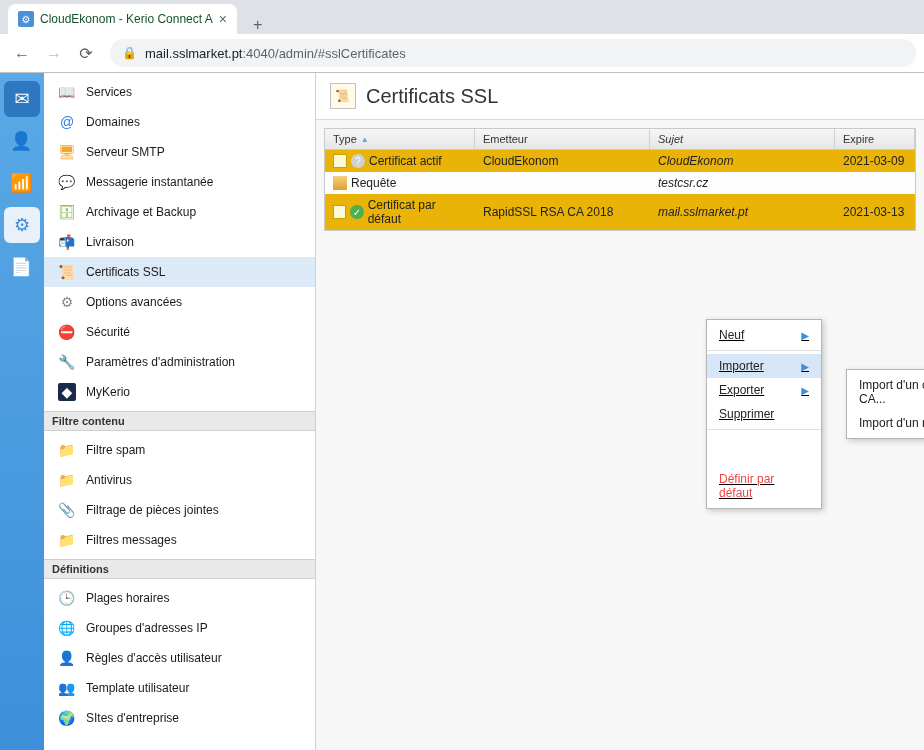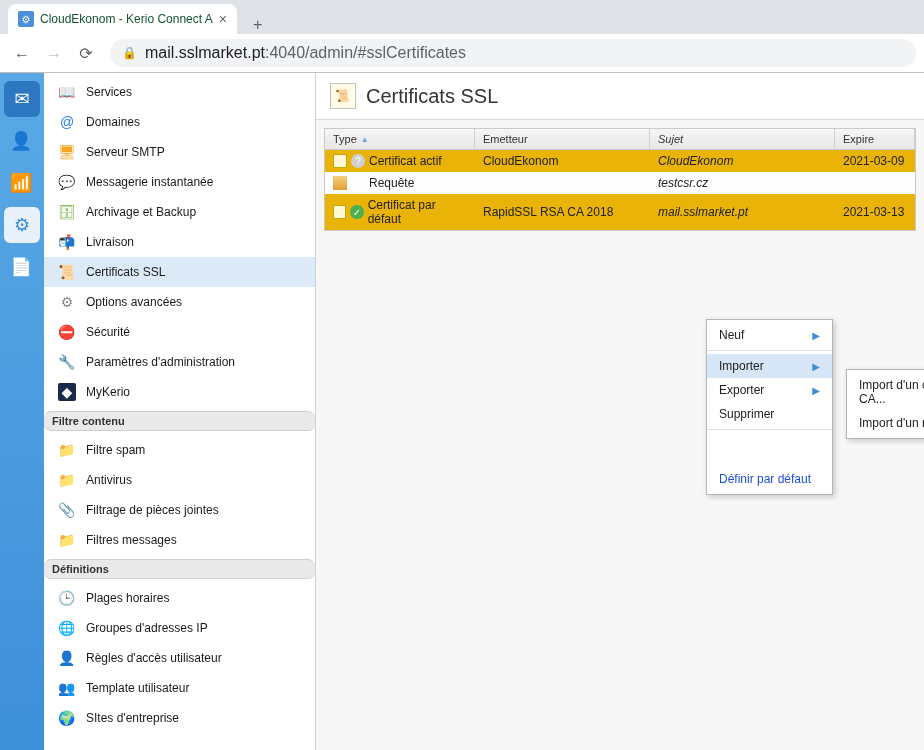--- a/index.html
+++ b/index.html
@@ -11,32 +11,32 @@
 .tab-favicon { width: 16px; height: 16px; margin-right: 6px; background: #4a90d9; border-radius: 2px; display:flex; align-items:center; justify-content:center; color:#fff; font-size:10px; }
 .tab-title { white-space: nowrap; overflow: hidden; text-overflow: ellipsis; color: #14532d; font-size: 12px; flex:1; }
 .tab-close { margin-left: 6px; color: #5f6368; font-size: 14px; cursor:pointer; }
 .new-tab { margin-left: 8px; color:#5f6368; font-size:16px; padding:0 8px; cursor:pointer; }
 
 .addr-bar { display:flex; align-items:center; background:#fff; height:38px; padding:0 8px; gap:4px; }
 .nav-btn { width:28px; height:28px; border:none; background:none; color:#5f6368; font-size:16px; display:flex; align-items:center; justify-content:center; border-radius:50%; }
 .nav-btn.disabled { color:#bdc1c6; }
 .url-box { flex:1; display:flex; align-items:center; background:#f1f3f4; border-radius:14px; height:28px; padding:0 12px; margin-left:6px; }
 .lock-icon { color:#5f6368; margin-right:8px; font-size:12px; }
-.url-text { color:#5f6368; font-size:16px; }
+.url-text { color:#5f6368; font-size:13px; }
 .url-host { color:#202124; }
 
 .app { display:flex; height: calc(750px - 72px); }
 .icon-rail { width:44px; background: linear-gradient(#5aa9e6,#3d8fd9); display:flex; flex-direction:column; align-items:center; padding-top:8px; gap:6px; }
 .rail-item { width:36px; height:36px; border-radius:6px; display:flex; align-items:center; justify-content:center; color:#fff; font-size:18px; }
 .rail-item.active { background:#2e78c2; }
 .rail-item.sel { background:#e8f0fa; color:#3d8fd9; }
 
 .sidebar { width:272px; background:#fff; border-right:1px solid #d0d0d0; overflow-y:auto; }
 .sb-section { padding:4px 0; }
-.sb-header { background:#e9e9e9; border-top:1px solid #d0d0d0; border-bottom:1px solid #d0d0d0; padding:3px 8px; font-weight:bold; color:#333; font-size:11px;border-radius:7px; }
+.sb-header { background:#e9e9e9; border-top:1px solid #d0d0d0; border-bottom:1px solid #d0d0d0; padding:3px 8px; font-weight:bold; color:#333; font-size:11px; }
 .sb-item { display:flex; align-items:center; padding:6px 8px 6px 14px; cursor:pointer; color:#1a1a1a; }
 .sb-item.selected { background:#dce9f7; }
 .sb-icon { width:18px; height:18px; margin-right:10px; display:flex; align-items:center; justify-content:center; font-size:14px; }
 .sb-label { font-size:12px; }
 
 .main { flex:1; display:flex; flex-direction:column; background:#f7f7f7; position:relative; }
 .page-header { display:flex; align-items:center; padding:10px 14px; background:#fff; border-bottom:1px solid #d9d9d9; }
 .page-header .hicon { width:26px; height:26px; border:1px solid #c0c0c0; display:flex; align-items:center; justify-content:center; margin-right:10px; background:#fffbe6; }
 .page-title { font-size:20px; color:#333; }
 
@@ -50,24 +50,24 @@
 .col-exp { flex:1; }
 .tbody .row { display:flex; padding:2px 0; font-size:12px; color:#222; }
 .tbody .row:nth-child(even){ background:#fdfdfd; }
 .td { padding:2px 8px; display:flex; align-items:center; }
 .cert-icon { width:14px; height:14px; border:1px solid #bfa600; background:#fff8d6; margin-right:4px; display:inline-block; }
 .status-q { width:14px; height:14px; border-radius:50%; background:#d0d0d0; color:#fff; font-size:10px; display:inline-flex; align-items:center; justify-content:center; margin-right:4px; }
 .status-ok { width:14px; height:14px; border-radius:50%; background:#4caf50; color:#fff; font-size:10px; display:inline-flex; align-items:center; justify-content:center; margin-right:4px; }
 .req-icon { width:14px; height:14px; background:linear-gradient(#f5d080,#e0a030); margin-right:4px; display:inline-block; }
 
 .context-menu { position:absolute; background:#fff; border:1px solid #b5b5b5; box-shadow:2px 2px 6px rgba(0,0,0,0.2); font-size:12px; padding:3px 0; }
-.context-menu.main-menu { left:390px; top:246px; width:127px; }
+.context-menu.main-menu { left:390px; top:246px; width:116px;text-decoration:underline; }
 .context-menu .mi { padding:5px 12px; display:flex; align-items:center; justify-content:space-between; cursor:pointer; color:#222; }
 .context-menu .mi.hl { background:#d6e6f7; }
-.context-menu .mi.disabled { color:#1d4ed8;margin-top:37px; }
+.context-menu .mi.disabled { color:#ef4444;margin-top:37px; }
 .context-menu .sep { height:1px; background:#e0e0e0; margin:3px 0; }
 .context-menu .arrow { color:#3d8fd9; font-size:10px; }
 
 .submenu { left:530px; top:296px; width:210px; }
 .submenu .mi { justify-content:flex-start; }
 
 
 .ic-grey{color:#888;} .ic-blue{color:#2b7de9;} .ic-orange{color:#f5a623;} .ic-green{color:#7cb342;} .ic-yellow{color:#f0c020;} .ic-red{color:#d23b2b;}
 </style>
 </head>
@@ -213,21 +213,21 @@
               <span class="status-q">?</span>
               <span>Certificat actif</span>
             </div>
           <div class="td col-em">CloudEkonom</div>
           <div class="td col-suj">CloudEkonom</div>
           <div class="td col-exp">2021-03-09</div>
         </div>
         <div class="row">
           <div class="td col-type">
               <span class="req-icon"></span>
-              <span style="margin-left:18px;">Requête</span>
+              <span style="">Requête</span>
             </div>
           <div class="td col-em"></div>
           <div class="td col-suj">testcsr.cz</div>
           <div class="td col-exp"></div>
         </div>
         <div class="row">
           <div class="td col-type">
               <span class="cert-icon"></span>
               <span class="status-ok">✓</span>
               <span>Certificat par défaut</span>

